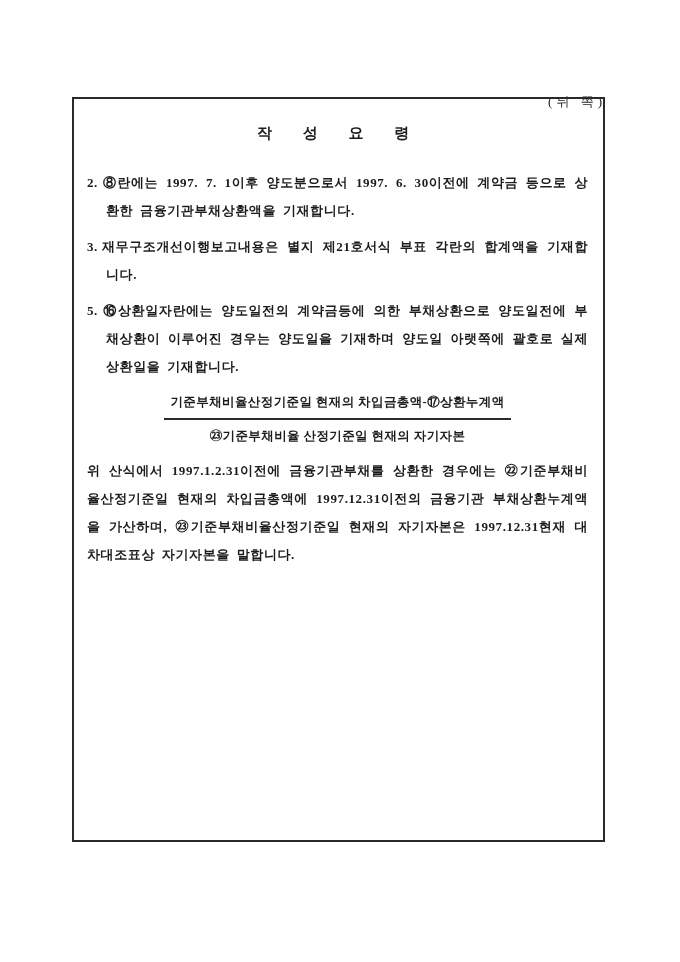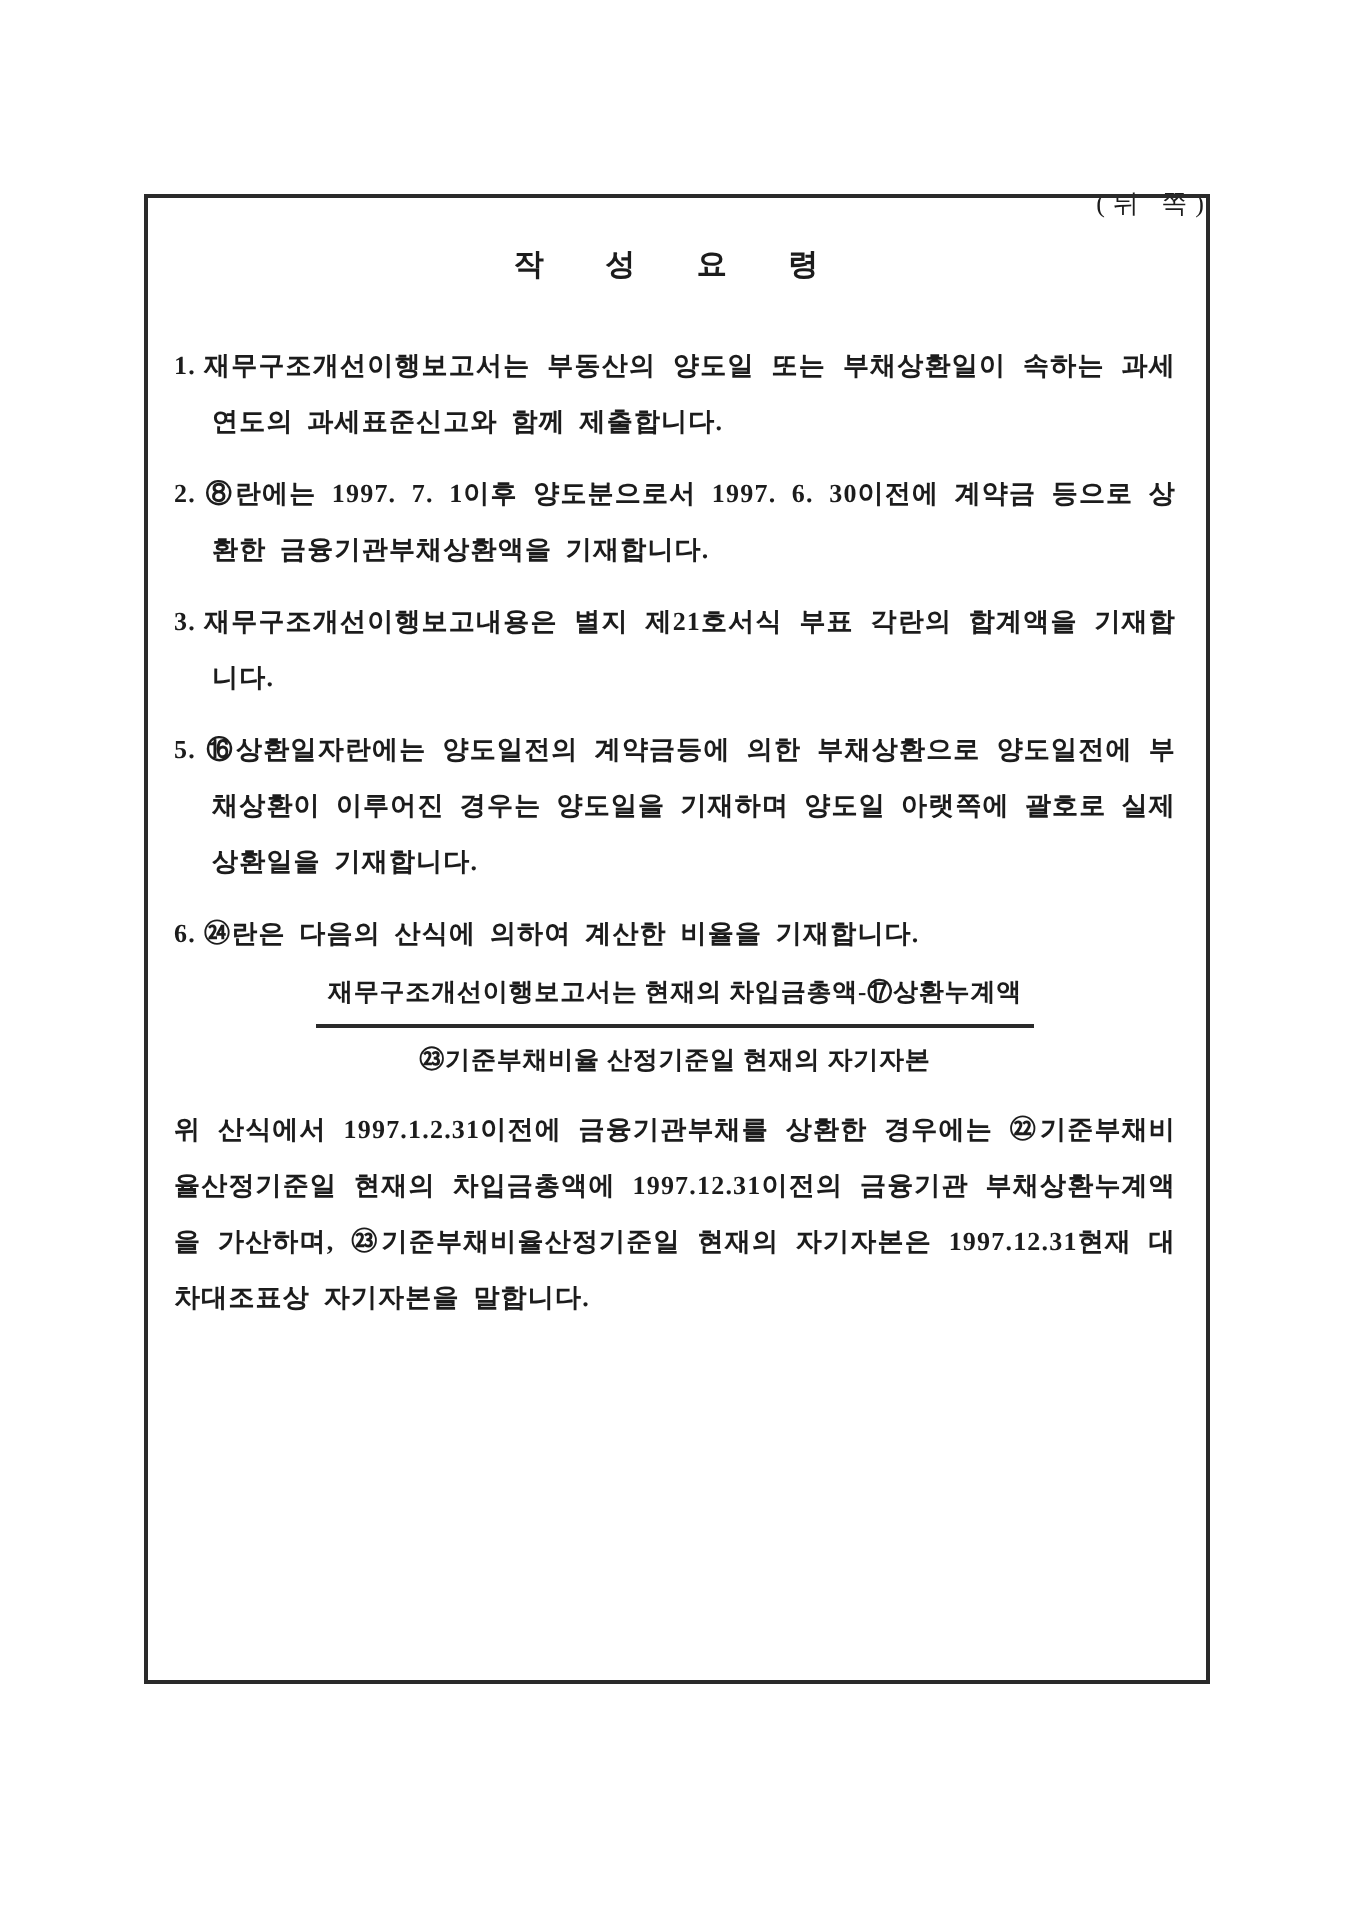--- a/index.html
+++ b/index.html
@@ -108,33 +108,31 @@
 <body>
 
 <div class="page">
 
   <div class="back-label">(뒤 쪽)</div>
 
   <div class="doc-box">
 
     <div class="doc-title">작 성 요 령</div>
 
-    <p class="item"><span class="num">1.</span><span>재무구조개선이행보고서는 부동산의 양도일 또는 부채상환일이 속하는 과세연도의 과세표준신고와 함께 제출합니다.</span></p>
 
     <p class="item"><span class="num">2.</span><span>⑧란에는 1997. 7. 1이후 양도분으로서 1997. 6. 30이전에 계약금 등으로 상환한 금융기관부채상환액을 기재합니다.</span></p>
 
     <p class="item"><span class="num">3.</span><span>재무구조개선이행보고내용은 별지 제21호서식 부표 각란의 합계액을 기재합니다.</span></p>
 
 
     <p class="item"><span class="num">5.</span><span>⑯상환일자란에는 양도일전의 계약금등에 의한 부채상환으로 양도일전에 부채상환이 이루어진 경우는 양도일을 기재하며 양도일 아랫쪽에 괄호로 실제상환일을 기재합니다.</span></p>
 
-    <p class="item last"><span class="num">6.</span><span>㉔란은 다음의 산식에 의하여 계산한 비율을 기재합니다.</span></p>
 
 
     <div class="formula">
-      <div class="numerator">재무구조개선이행보고서는 현재의 차입금총액-⑰상환누계액</div>
+      <div class="numerator">기준부채비율산정기준일 현재의 차입금총액-⑰상환누계액</div>
       <div class="denominator">㉓기준부채비율 산정기준일 현재의 자기자본</div>
     </div>
 
     <p class="closing">위 산식에서 1997.1.2.31이전에 금융기관부채를 상환한 경우에는 ㉒기준부채비율산정기준일 현재의 차입금총액에 1997.12.31이전의 금융기관 부채상환누계액을 가산하며, ㉓기준부채비율산정기준일 현재의 자기자본은 1997.12.31현재 대차대조표상 자기자본을 말합니다.</p>
 
   </div>
 </div>
 
 </body></html>

